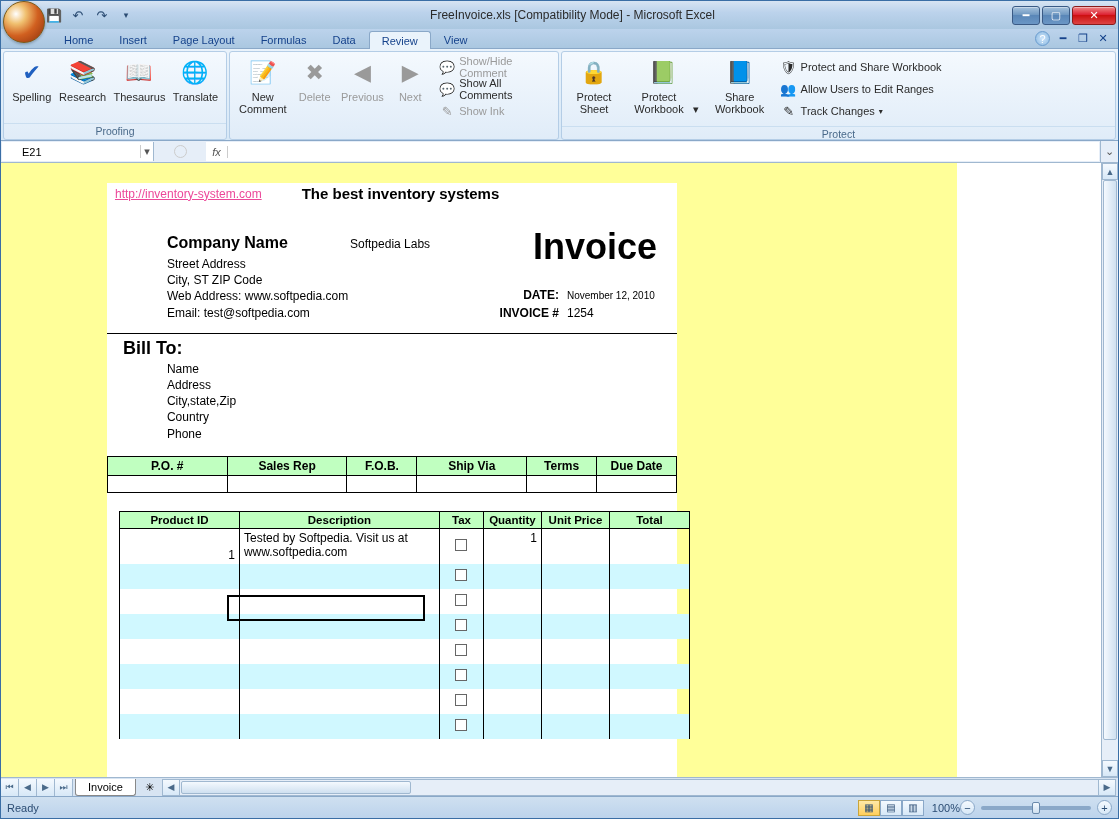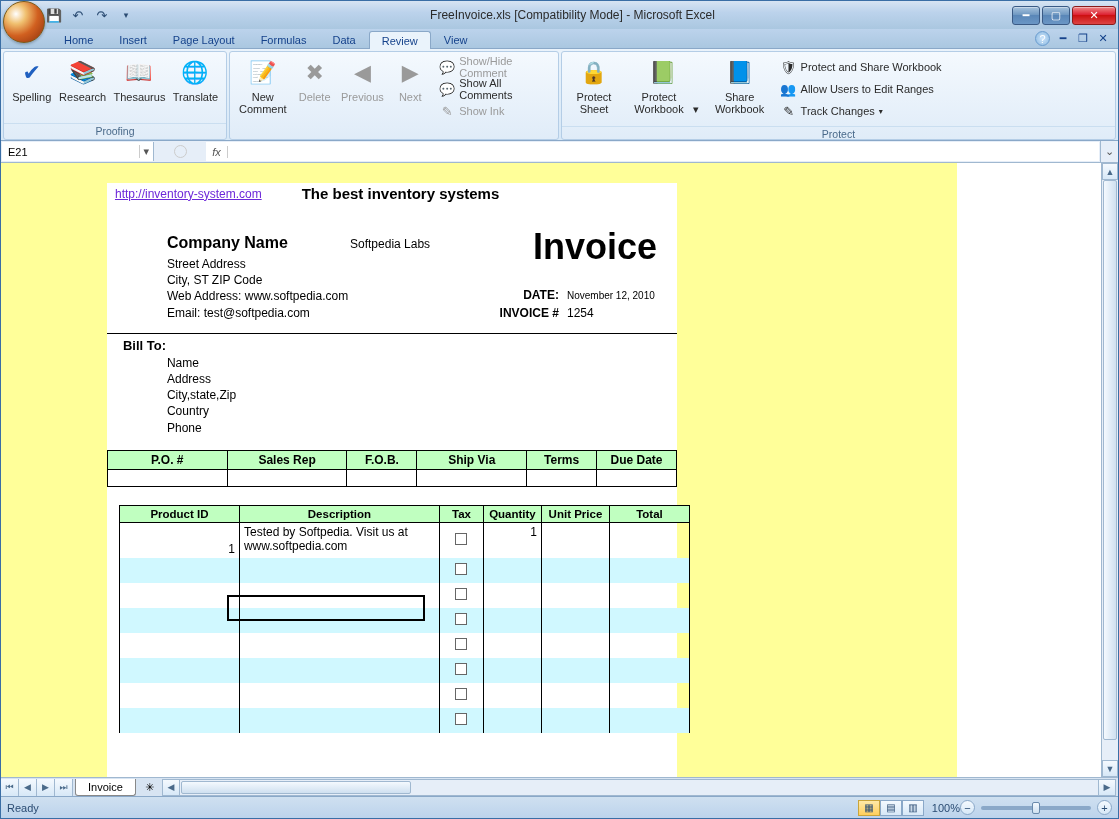--- a/index.html
+++ b/index.html
@@ -30,50 +30,50 @@
   .big-btn.disabled { color:#9a9a9a; }
   .big-btn .ico { width:32px; height:32px; display:flex; align-items:center; justify-content:center; font-size:22px; }
   .big-btn .lbl { font-size:11px; line-height:1.1;}
   .small-list { display:flex; flex-direction:column; gap:2px; padding:2px 4px;}
   .small-btn { display:flex; align-items:center; gap:4px; color:#2b2b2b; font-size:11px; height:20px;}
   .small-btn.disabled{color:#9a9a9a;}
   .small-btn .ico{width:16px;height:16px;display:flex;align-items:center;justify-content:center;font-size:13px;}
   
   .fbar { height:22px; background:#e6eef8; border-bottom:1px solid #a0b8d0; display:flex; align-items:stretch;}
   .namebox { width:152px; border-right:1px solid #a0b8d0; display:flex; align-items:center; background:#fff; margin:1px; }
-  .namebox input{border:none;width:100%;padding:0 6px;font-size:11px;background:transparent;outline:none;}
+  .namebox input{border:none;width:100%;padding:0 6px;font-size:11px;background:transparent;outline:none;margin-left:14px;}
   .namebox .dd{width:16px;color:#555;text-align:center;border-left:1px solid #ccc;}
   .fx-area{display:flex;align-items:center;background:#fff;margin:1px;flex:1;}
   .fx-btn{width:22px;text-align:center;color:#555;border-right:1px solid #ccc;font-style:italic;}
   .fx-input{border:none;flex:1;padding:0 6px;font-size:11px;outline:none;}
   .fx-expand{width:18px;background:#e6eef8;border-left:1px solid #a0b8d0;display:flex;align-items:center;justify-content:center;color:#555;}
   
   .sheet-wrap{flex:1;display:flex;overflow:hidden;background:#fff;}
   .sheet{flex:1;overflow:auto;position:relative;background:#fff;}
   .page-bg{min-height:760px;display:flex;}
   .page-left{width:114px;background:#ffff99;}
   .page-content{background:#fff;width:570px;position:relative;}
   .page-right{flex:1;background:#ffff99;min-width:280px;}
   .page-far-right{width:155px;background:#fff;}
   .yellow-bar{height:20px;background:#ffff99;width:100%;}
   .header-row{padding:2px 8px;}
-  .link{color:#6d28d9;text-decoration:underline;font-size:12px;font-family:Arial;}
+  .link{color:#ec4899;text-decoration:underline;font-size:12px;font-family:Arial;}
   .best{font-weight:bold;font-size:15px;font-family:Arial;}
   .company-block{padding:8px 8px 4px 60px;position:relative;}
   .company-name{font-weight:bold;font-size:16px;font-family:Arial;display:inline-block;width:180px;}
   .company-sub{font-size:12px;font-family:Arial;}
   .invoice-title{position:absolute;right:20px;top:0;font-size:36px;font-weight:bold;font-family:Arial;}
   .addr{padding:0 8px 4px 60px;font-size:12px;font-family:Arial;line-height:1.35;}
   .date-block{position:absolute;right:20px;top:60px;font-size:12px;font-family:Arial;text-align:right;line-height:1.5;}
   .date-block .lbl{font-weight:bold;display:inline-block;width:80px;text-align:right;margin-right:8px;}
   .date-block .val{display:inline-block;width:90px;text-align:left;font-size:10px;}
   .hr{border-top:1.5px solid #000;margin:8px 0 4px;}
   .billship{display:flex;padding:0 8px;font-family:Arial;}
   .billship .col{flex:1;}
-  .billship .hdr{font-weight:bold;font-size:13px;padding-left:8px;}
+  .billship .hdr{font-weight:bold;font-size:18px;padding-left:8px;}
   .billship-lines{padding:2px 8px 6px 60px;font-size:12px;line-height:1.35;font-family:Arial;}
   
   table.gt{border-collapse:collapse;width:100%;font-family:Arial;font-size:12px;}
   table.gt th{background:#c0ffc0;border:1px solid #000;padding:2px 4px;font-weight:bold;}
   table.gt td{border:1px solid #000;padding:2px 4px;height:17px;}
   .gt-wrap{padding:0 0 0 0;margin-left:0;width:570px;border-radius:18px;}
   
   table.pt{border-collapse:collapse;width:100%;font-family:Arial;font-size:12px;table-layout:fixed;margin-left:12px;}
   table.pt th{background:#c0ffc0;border:1px solid #000;padding:2px 2px;font-weight:bold;font-size:11.5px;}
   table.pt td{border-left:1px solid #000;border-right:1px solid #000;padding:2px 4px;height:25px;vertical-align:top;}

